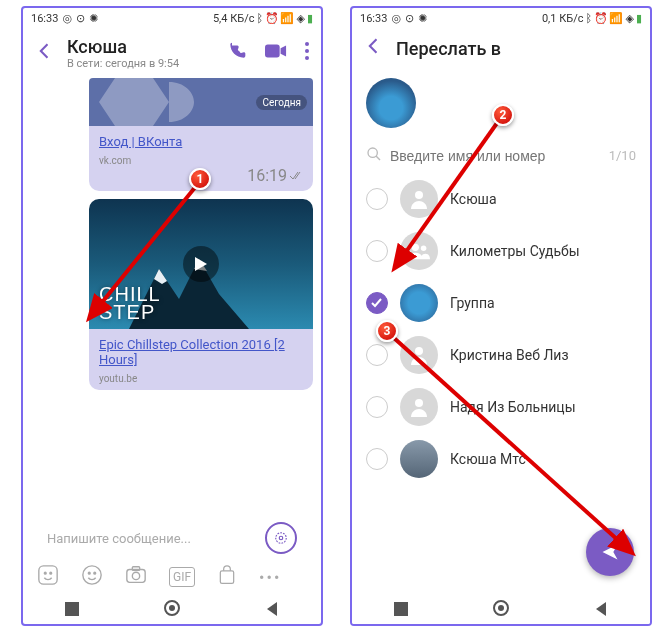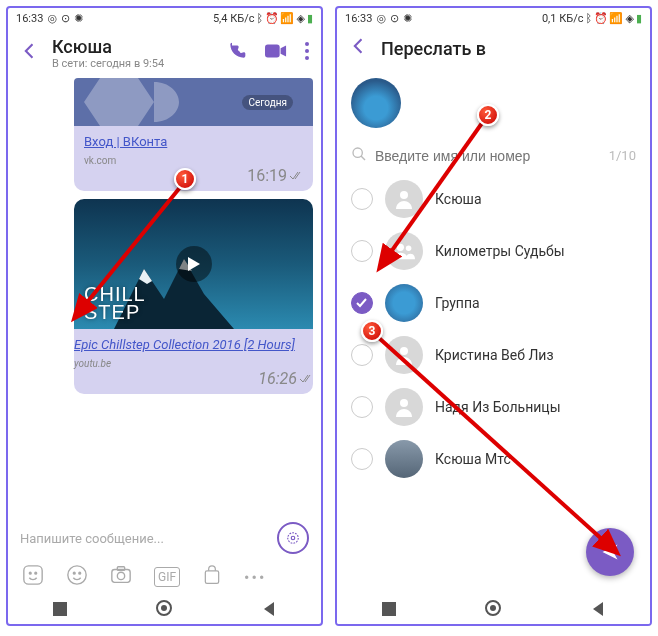--- a/index.html
+++ b/index.html
@@ -1,41 +1,41 @@
 <!DOCTYPE html>
 <html><head>
 <meta charset="utf-8">
 <style>
   * { margin: 0; padding: 0; box-sizing: border-box; }
   body { font-family: -apple-system, Roboto, Arial, sans-serif; background: #fff; }
   .container { display: flex; gap: 12px; padding: 6px; }
-  .phone { width: 350px; height: 620px; border: 2px solid #7b68ee; border-radius: 4px; background: #fff; position: relative; overflow: hidden; display: flex; flex-direction: column; }
+  .phone { width: 350px; height: 620px; border: 2px solid #7b68ee; border-radius: 4px; background: #fff; position: relative; overflow: hidden; display: flex; flex-direction: column; margin-left: 15px; }
   .status-bar { height: 20px; display: flex; align-items: center; justify-content: space-between; padding: 0 8px; font-size: 11px; color: #333; }
   .status-left { display: flex; align-items: center; gap: 4px; }
   .status-right { display: flex; align-items: center; gap: 2px; }
   .header { display: flex; align-items: center; padding: 8px 12px; gap: 12px; }
   .header-back { color: #7b5bc4; }
   .header-title-block { flex: 1; }
   .header-title { font-size: 18px; color: #222; font-weight: 500; }
   .header-subtitle { font-size: 11px; color: #888; }
   .header-icons { display: flex; gap: 18px; align-items: center; color: #7b5bc4; }
   .chat-area { flex: 1; overflow: hidden; padding: 0 8px; }
-  .banner { height: 48px; background: #5d6fa8; border-radius: 4px 4px 0 0; position: relative; display: flex; align-items: center; justify-content: flex-end; padding-right: 20px; overflow: hidden; }
+  .banner { height: 48px; background: #5d6fa8; border-radius: 4px 4px 0 0; position: relative; display: flex; align-items: center; justify-content: flex-end; padding-right: 6px; overflow: hidden; }
   .banner-bg { position: absolute; left: 0; top: -6px; width: 150px; height: 60px; opacity: 0.3; }
   .banner-label { font-size: 10px; color: #fff; background: rgba(0,0,0,0.25); padding: 2px 6px; border-radius: 8px; position: relative; z-index: 2; }
   .msg-card { background: #d5d2f0; border-radius: 0 0 10px 10px; padding: 8px 10px 6px; margin-bottom: 8px; position: relative; }
   .msg-link { color: #4356c9; font-size: 13px; text-decoration: underline; }
   .msg-domain { color: #888; font-size: 10px; margin-top: 6px; }
   .msg-time { color: #888; font-size: 16px; text-align: right; display: flex; justify-content: flex-end; align-items: center; gap: 2px; }
   .video-block { margin-top: 2px; }
   .video-thumb { width: 100%; height: 130px; background: linear-gradient(180deg,#0e3450 0%,#1a5a7a 50%,#2b8ab0 100%); border-radius: 10px 10px 0 0; position: relative; overflow: hidden; padding-left: 44px; }
   .video-thumb .play { position: absolute; left: 50%; top: 50%; transform: translate(-50%,-50%); width: 36px; height: 36px; border-radius: 50%; background: rgba(0,0,0,0.45); display: flex; align-items: center; justify-content: center; }
   .chill-text { position: absolute; left: 10px; bottom: 8px; color: #fff; font-family: Impact, sans-serif; font-size: 20px; line-height: 0.9; letter-spacing: 1px; text-shadow: 0 0 4px rgba(0,0,0,0.5); }
-  .msg-card2 { background: #d5d2f0; border-radius: 0 0 10px 10px; padding: 8px 0 6px; font-style: italic; }
-  .compose { height: 40px; display: flex; align-items: center; padding: 0 12px; gap: 8px; }
+  .msg-card2 { background: #d5d2f0; border-radius: 0 0 10px 10px; padding: 8px 10px 6px; }
+  .compose { height: 40px; display: flex; align-items: center; padding: 0 24px; gap: 8px; }
   .compose-placeholder { flex: 1; color: #aaa; font-size: 13px; }
   .compose-send { width: 32px; height: 32px; border-radius: 50%; border: 2px solid #7b5bc4; display: flex; align-items: center; justify-content: center; }
   .bottom-icons { height: 38px; display: flex; align-items: center; gap: 22px; padding: 0 14px; color: #aaa; }
   .nav-bar { height: 28px; display: flex; align-items: center; justify-content: space-around; }
   
   .group-avatar { width: 50px; height: 50px; border-radius: 50%; background: #4a5a7a; margin: 10px 14px; position: relative; overflow: hidden; }
   .group-avatar .car { width: 100%; height: 100%; background: radial-gradient(circle at 50% 60%, #3b9bd4 30%, #2a5a8a 70%); }
   .search-row { display: flex; align-items: center; padding: 8px 14px; color: #aaa; font-size: 14px; }
   .search-row input { border: none; flex: 1; font-size: 14px; color: #555; outline: none; }
   .contact-list { padding: 0 4px; }
@@ -127,26 +127,20 @@
           <div class="play">
                 <svg width="14" height="14" viewBox="0 0 12 14" fill="#fff">
                   <path d="M0 0l12 7-12 7z"></path>
                 </svg>
               </div>
           <div class="chill-text"><span>CHILL</span><br><span>STEP</span></div>
         </div>
         <div class="msg-card2">
           <div class="msg-link">Epic Chillstep Collection 2016 [2 Hours]</div>
           <div class="msg-domain">youtu.be</div>
-          <div class="msg-time">
-                <span>16:26</span> 
-                <svg width="14" height="10" viewBox="0 0 14 10" stroke="#888" fill="none">
-                  <path d="M1 5l3 3 5-7M6 8l5-7"></path>
-                </svg>
-              </div>
         </div>
       </div>
     </div>
   </div>
 
   <div class="compose">
     <span class="compose-placeholder">Напишите сообщение...</span>
     <span class="compose-send">
       <svg width="14" height="14" viewBox="0 0 24 24" fill="none" stroke="#7b5bc4" stroke-width="2">
             <circle cx="12" cy="12" r="3"></circle>

